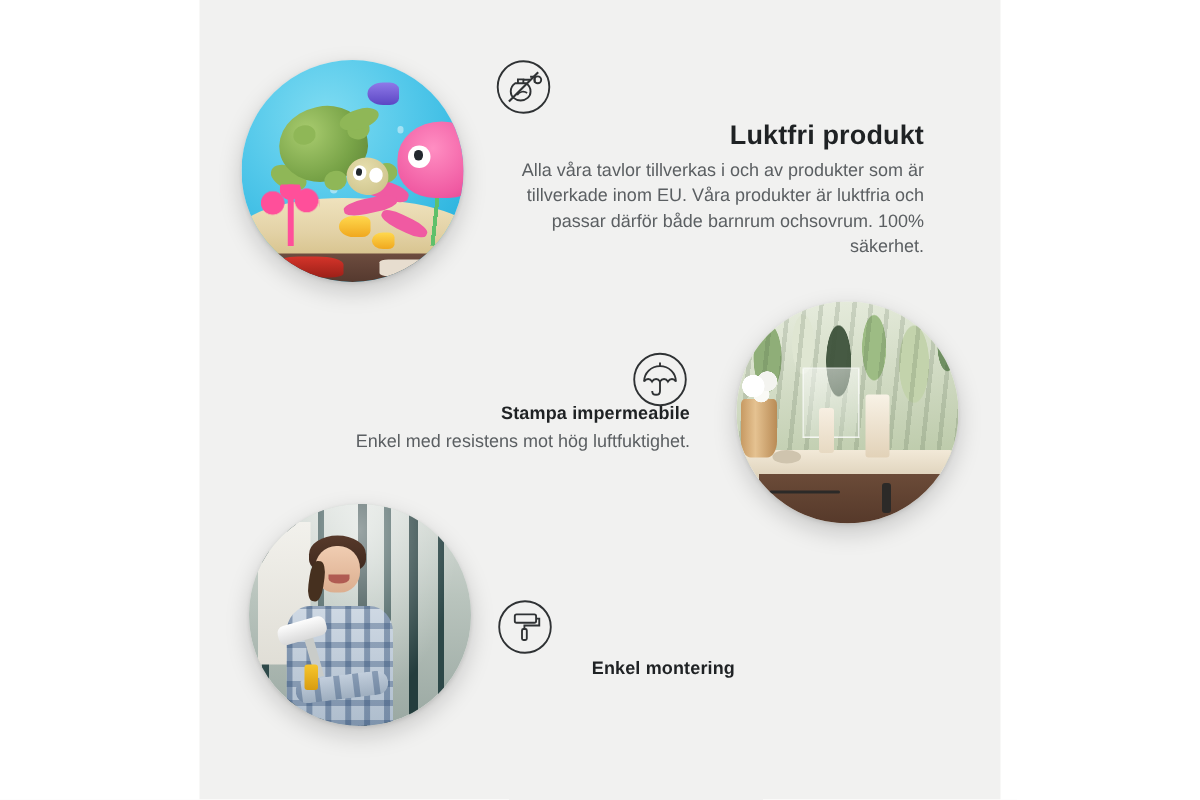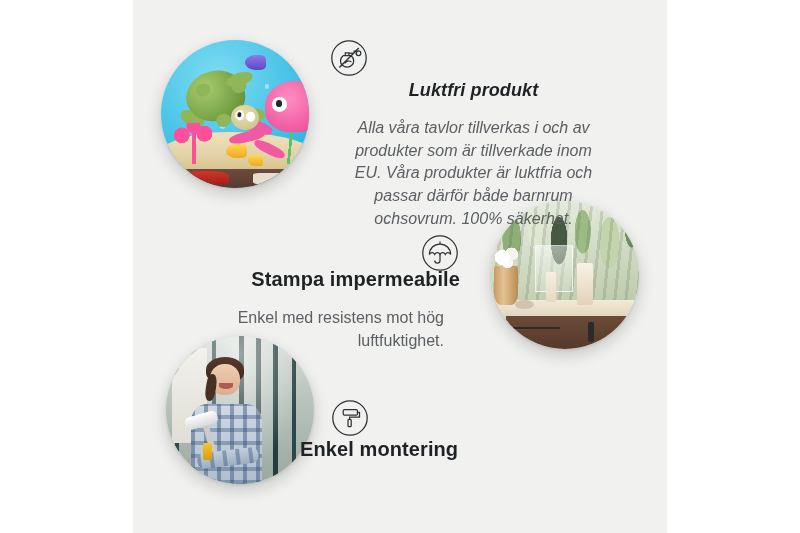--- a/index.html
+++ b/index.html
@@ -151,31 +151,31 @@
     background:linear-gradient(180deg,#fdfdfd,#d9d9d9);transform:rotate(-16deg);}
   .roll-st{position:absolute;left:27%;bottom:22%;width:4%;height:20%;
     background:#c9ccc9;transform:rotate(-16deg);}
   .tool-y{position:absolute;left:25%;bottom:16%;width:6%;height:12%;border-radius:2px;
     background:linear-gradient(180deg,#f7c62c,#d89c12);}
 
   
   .icon-wrap{position:absolute;width:38px;height:38px;}
   .icon-wrap svg{display:block;width:38px;height:38px;}
   .feat{position:absolute;color:#2f3234;}
-  .feat h3{margin:0 0 4px 0;font-size:20px;font-weight:bold;letter-spacing:.1px;color:#1f2224;}
-  .feat p{margin:16px;font-size:16px;line-height:1.42;color:#5b5f62;}
-
-  #f1{left:331px;top:80px;width:285px;text-align:center;font-style:italic;}
+  .feat h3{margin:0 0 4px 0;font-size:12px;font-weight:bold;letter-spacing:.1px;color:#1f2224;}
+  .feat p{margin:0;font-size:12px;line-height:1.42;color:#5b5f62;}
+
+  #f1{left:331px;top:80px;width:285px;text-align:right;}
   #f1 h3{font-size:18px;}
   #i1{left:330px;top:39px;}
 
   #f2{left:160px;top:268px;width:300px;text-align:right;}
   #i2{left:421px;top:234px;}
 
-  #f3{left:300px;top:438px;width:190px;text-align:left;}
+  #f3{left:300px;top:438px;width:190px;text-align:right;}
   #i3{left:331px;top:399px;}
 </style>
 </head>
 <body>
 
 <div class="stage">
   <div class="panel"></div>
 
   <div class="circ circ-1">
     <div class="art">

